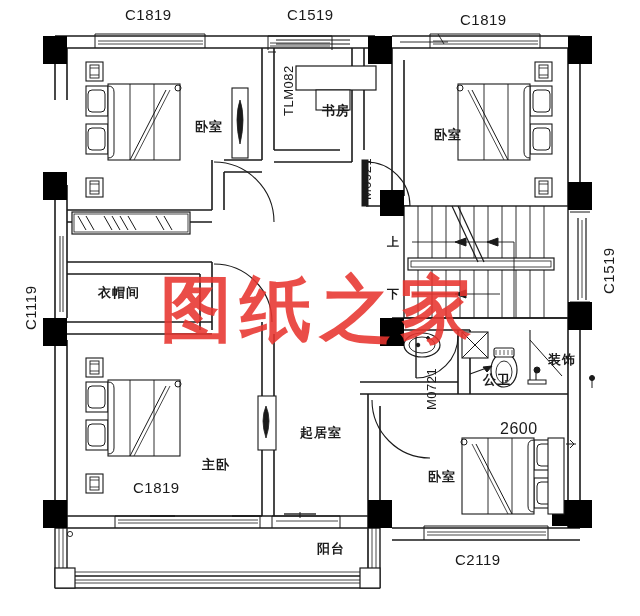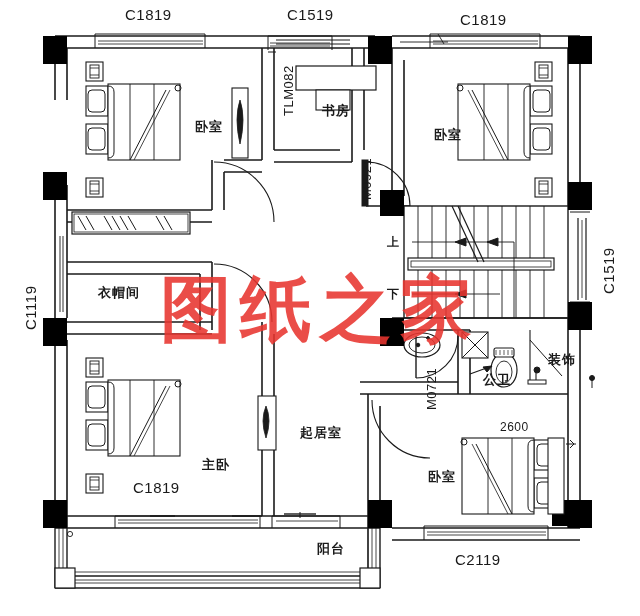--- a/index.html
+++ b/index.html
@@ -4,21 +4,21 @@
 <style>
   html,body{margin:0;padding:0;background:#ffffff;}
   body{font-family:"Liberation Sans",sans-serif;}
   #root{position:relative;width:640px;height:616px;background:#ffffff;overflow:hidden;border-radius:19px;}
   #plan{position:absolute;left:0;top:0;width:640px;height:616px;}
   .lbl{position:absolute;white-space:nowrap;color:#1a1a1a;font-family:"Liberation Sans",sans-serif;}
   .win-lbl{font-size:15px;letter-spacing:0.5px;}
   .win-lbl-v{font-size:15px;letter-spacing:0.5px;transform-origin:0 0;}
   .room-lbl{font-size:13px;font-family:"DejaVu Sans",sans-serif;font-weight:600;letter-spacing:1px;text-align:right;}
   .door-lbl{font-size:13px;transform-origin:0 0;letter-spacing:0.5px;}
-  .dim-lbl{font-size:12px;letter-spacing:0.5px;}
+  .dim-lbl{font-size:16px;letter-spacing:0.5px;}
   .dir-lbl{font-size:12px;font-family:"DejaVu Sans",sans-serif;font-weight:600;}
   .wm{position:absolute;color:#e8352f;font-family:"DejaVu Sans",sans-serif;
       font-size:72px;font-weight:700;letter-spacing:8px;opacity:0.88;
       white-space:nowrap;pointer-events:none;}
 </style>
 </head>
 <body>
 
 <div id="root">
 

